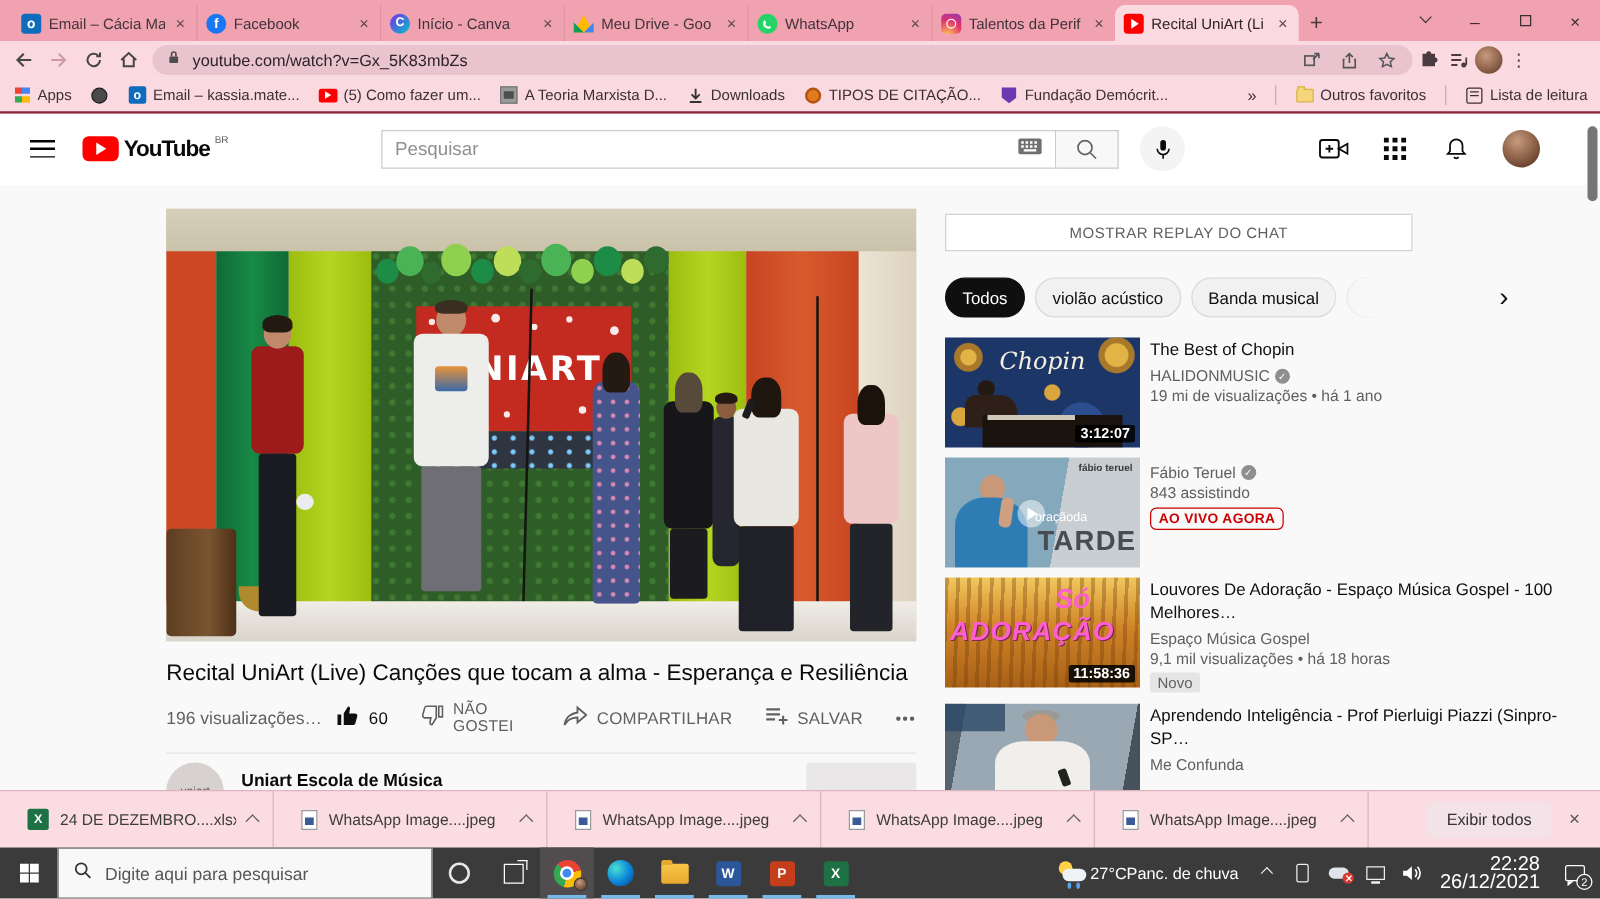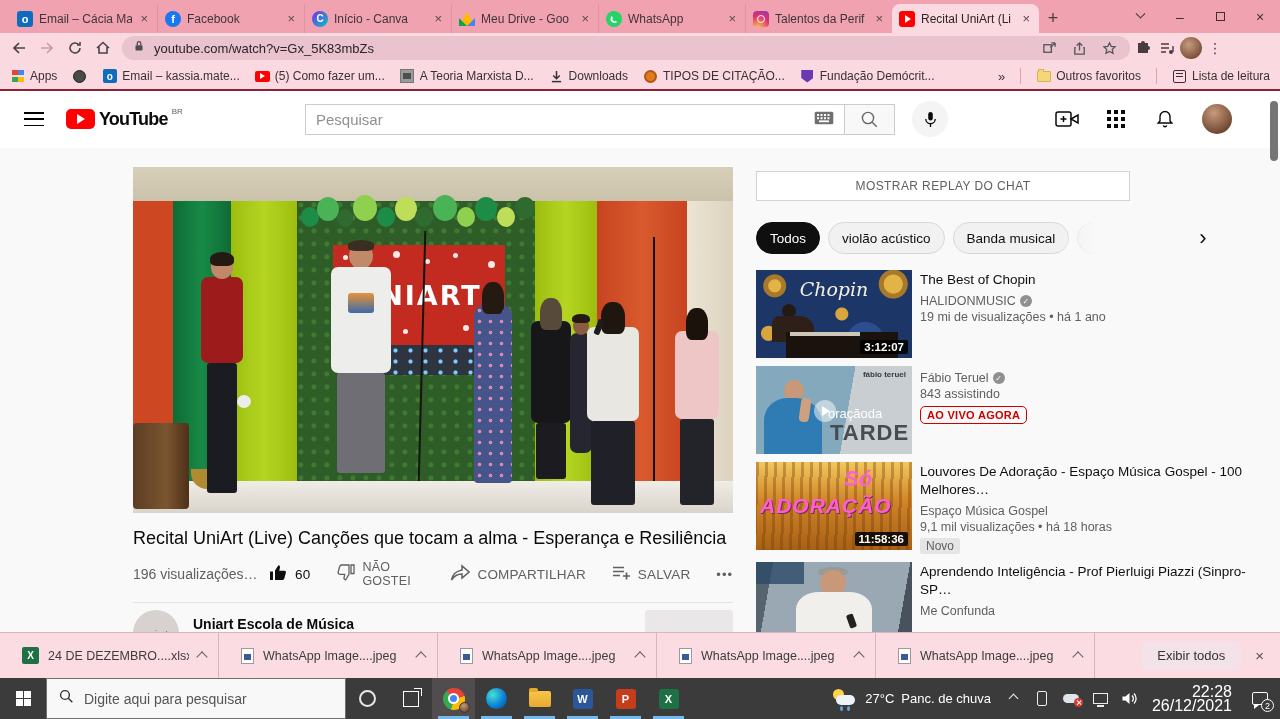--- a/index.html
+++ b/index.html
@@ -155,21 +155,21 @@
   .ch-piano { position:absolute; left:30px; bottom:0; width:112px; height:26px; background:#1a120c; }
   .ch-keys { position:absolute; left:34px; bottom:22px; width:70px; height:4px; background:#cfc8b8; }
   .th-oracao { background:linear-gradient(100deg,#84a8bc 0 58%,#c9ced2 58% 100%); }
   .or-man-head { position:absolute; left:28px; top:14px; width:20px; height:22px; border-radius:50%; background:#c89878; }
   .or-man-body { position:absolute; left:8px; top:32px; width:58px; height:56px; background:#2f7cb5; border-radius:40% 45% 0 0; }
   .or-hands { position:absolute; left:44px; top:32px; width:10px; height:24px; background:#cfa080; border-radius:4px; transform:rotate(8deg); }
   .or-brand { position:absolute; right:6px; top:5px; font-size:8px; line-height:8px; color:#3a3a3a; font-weight:bold; }
   .or-play { position:absolute; left:58px; top:34px; width:22px; height:22px; border-radius:50%; background:rgba(255,255,255,.5); }
   .or-play i { position:absolute; left:8px; top:6px; width:0; height:0; border-left:8px solid #fff; border-top:5px solid transparent; border-bottom:5px solid transparent; }
   .or-t1 { position:absolute; left:72px; top:38px; color:#fff; font-weight:bold; font-size:15px; }
-  .or-t1 span { font-size:13px; font-weight:normal; }
+  .or-t1 span { font-size:10px; font-weight:normal; }
   .or-t2 { position:absolute; left:74px; top:54px; color:#474c50; font-weight:bold; font-size:22px; letter-spacing:1px; }
   .th-adoracao { background:linear-gradient(180deg,#f2c75e 0,#d08428 45%,#a86016 100%); }
   .ad-streaks { position:absolute; inset:0; background:repeating-linear-gradient(92deg, rgba(110,60,8,.35) 0 3px, transparent 3px 9px); }
   .ad-t1 { position:absolute; left:88px; top:4px; color:#ff5ed2; font-style:italic; font-weight:bold; font-size:22px; }
   .ad-t2 { position:absolute; left:4px; top:32px; color:#ff5ed2; font-style:italic; font-weight:bold; font-size:21px; letter-spacing:1px; text-shadow:1px 1px 0 #7a2a5a; }
   .th-piazzi { background:linear-gradient(100deg,#55646f 0 10%,#9aa8b4 10% 90%,#47525c 90%); }
   .pz-head { position:absolute; left:64px; top:8px; width:26px; height:26px; border-radius:50%; background:#c89878; }
   .pz-hair { position:absolute; left:62px; top:5px; width:30px; height:10px; border-radius:50%; background:#9a9a96; }
   .pz-body { position:absolute; left:40px; top:30px; width:76px; height:58px; background:#f0efeb; border-radius:30% 30% 0 0; }
   .pz-mic { position:absolute; left:92px; top:52px; width:7px; height:14px; background:#222; border-radius:2px; transform:rotate(-20deg); }
@@ -207,21 +207,21 @@
   .chromeic { width:22px; height:22px; border-radius:50%; background:conic-gradient(from -45deg, #ea4335 0 120deg, #fbbc05 120deg 240deg, #34a853 240deg 360deg); position:relative; }
   .chromeic i { position:absolute; left:5.5px; top:5.5px; width:11px; height:11px; border-radius:50%; background:#fff; }
   .chromeic i b { position:absolute; left:2px; top:2px; width:7px; height:7px; border-radius:50%; background:#4285f4; }
   .chromebadge { position:absolute; right:5px; bottom:6px; width:11px; height:11px; border-radius:50%; background:radial-gradient(circle at 40% 30%, #c79b7d, #6e452f 80%); border:1px solid #3b3b3b; }
   .edgeic { width:21px; height:21px; border-radius:50%; background:radial-gradient(circle at 32% 32%, #47e0d2, #0b84d8 55%, #0a4f9e 90%); }
   .folderic { width:22px; height:16px; background:linear-gradient(#f8c64a,#e8a92f); border-radius:2px; position:relative; }
   .folderic i { position:absolute; left:0; top:-3px; width:9px; height:4px; background:#e8a92f; border-radius:2px 2px 0 0; }
   .officeic { width:20px; height:20px; border-radius:3px; color:#fff; font-size:11px; font-weight:bold; display:flex; align-items:center; justify-content:center; }
   .o-word { background:#2b579a; } .o-ppt { background:#c43e1c; } .o-excel { background:#1e7145; }
   .tspacer { flex:1; }
-  .tweather { display:flex; align-items:center; gap:7px; padding:0 8px; font-size:13px; }
+  .tweather { display:flex; align-items:center; padding:0 8px; font-size:13px; }
   .wicon { position:relative; width:26px; height:22px; }
   .wsun { position:absolute; left:1px; top:1px; width:11px; height:11px; border-radius:50%; background:#ffd24a; }
   .wcloud { position:absolute; left:4px; top:7px; width:19px; height:10px; background:#eef3f8; border-radius:8px; }
   .wdrop { position:absolute; width:3px; height:5px; border-radius:50%; background:#58a6e8; top:18px; }
   .tray { display:flex; align-items:center; gap:12px; padding:0 6px; }
   .trico { position:relative; width:17px; height:17px; display:flex; align-items:center; justify-content:center; }
   .tr-phone { width:10px; height:15px; border:1.5px solid #eee; border-radius:2px; }
   .tr-cloud { width:16px; height:9px; background:#dfe5ea; border-radius:6px; position:relative; }
   .tr-cloud b { position:absolute; right:-4px; bottom:-4px; width:9px; height:9px; border-radius:50%; background:#d83a2e; }
   .tr-cloud b i, .tr-cloud b i::after { content:""; position:absolute; left:1.5px; top:3.8px; width:6px; height:1.3px; background:#fff; transform:rotate(45deg); }

